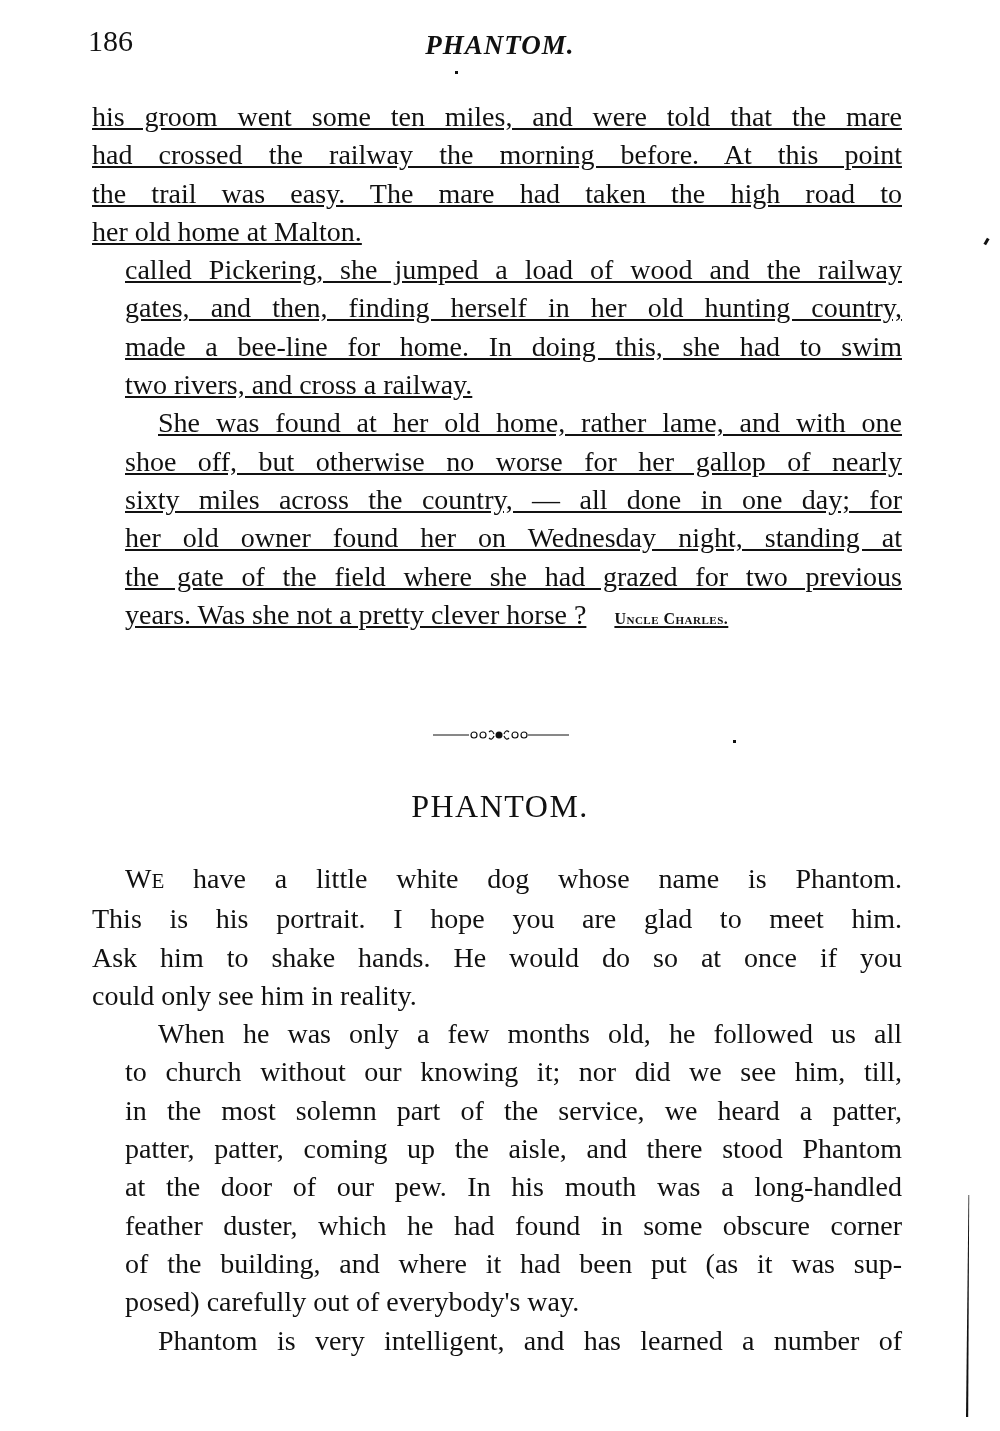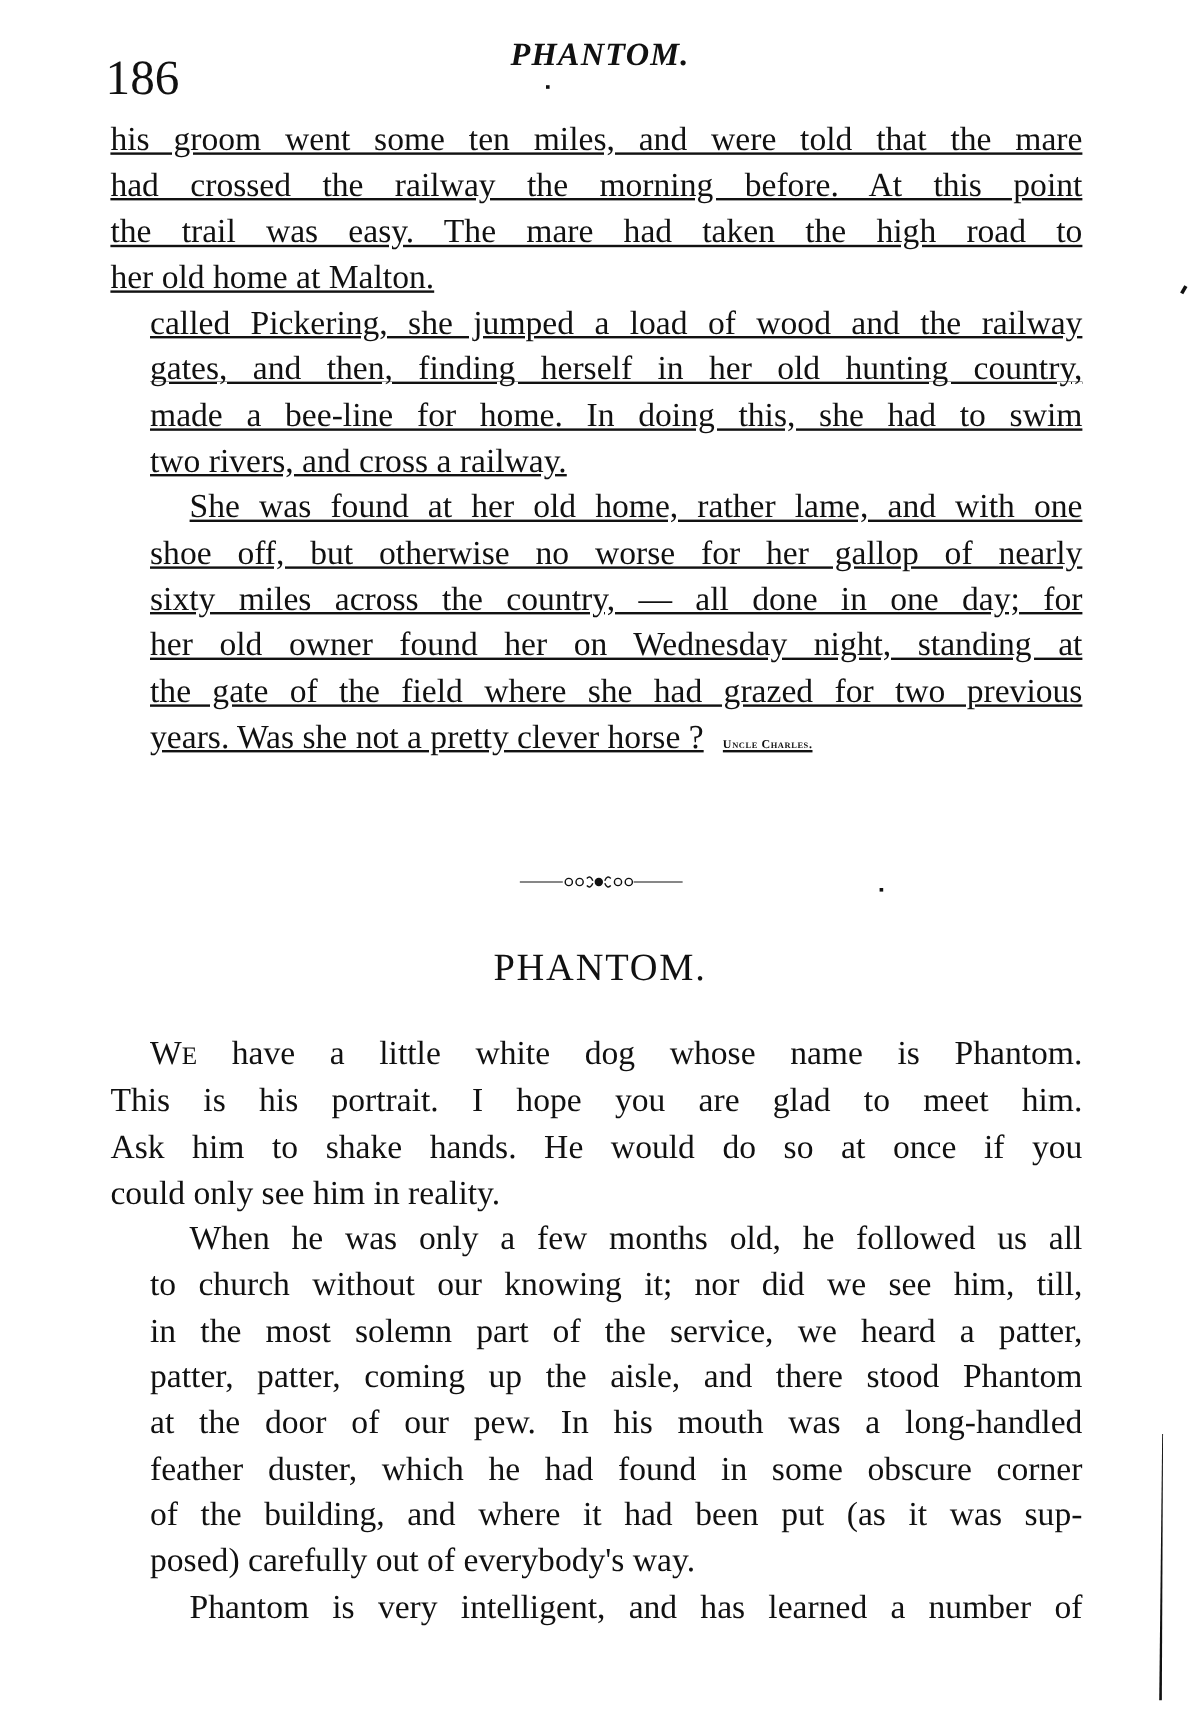--- a/index.html
+++ b/index.html
@@ -2,39 +2,39 @@
 <html><head>
 <meta charset="utf-8">
 <style>
   html, body { margin: 0; padding: 0; background: #ffffff; }
   body {
     width: 1000px; height: 1431px; position: relative; overflow: hidden;
     font-family: "Liberation Serif", "DejaVu Serif", serif;
     color: #111111;
   }
   .page-number {
-    position: absolute; left: 88px; top: 40px;
-    font-size: 41px; letter-spacing: 0px;
+    position: absolute; left: 88px; top: 24px;
+    font-size: 30px; letter-spacing: 0px;
   }
   .running-head {
     position: absolute; left: 0; width: 1000px; top: 30px; text-align: center;
     font-size: 27px; font-style: italic; font-weight: bold; letter-spacing: 1px;
   }
   .speck { position: absolute; background: #111; }
   .body-text {
     position: absolute; left: 92px; width: 810px;
     font-size: 28px; line-height: 38.3px;
     text-align: justify;
   }
   .body-text p { margin: 0; text-indent: 33px; text-align: justify; text-align-last: left; }
   .body-text p.first { text-indent: 0; }
   .line { display: block; text-align: justify; text-align-last: justify; white-space: nowrap; }
   .line.last { text-align-last: left; }
   .signature {
-    font-variant: small-caps; font-size: 10px; font-weight: bold; margin-left: 16px;
+    font-variant: small-caps; font-size: 16px; font-weight: bold; margin-left: 28px;
     letter-spacing: 0.5px;
   }
   .ornament {
     position: absolute; left: 433px; top: 729px; width: 136px; height: 12px;
   }
   .section-title {
     position: absolute; left: 0; width: 1000px; top: 788px; text-align: center;
     font-size: 32px; letter-spacing: 1.5px;
   }
   .smallcap { font-variant: small-caps; }

